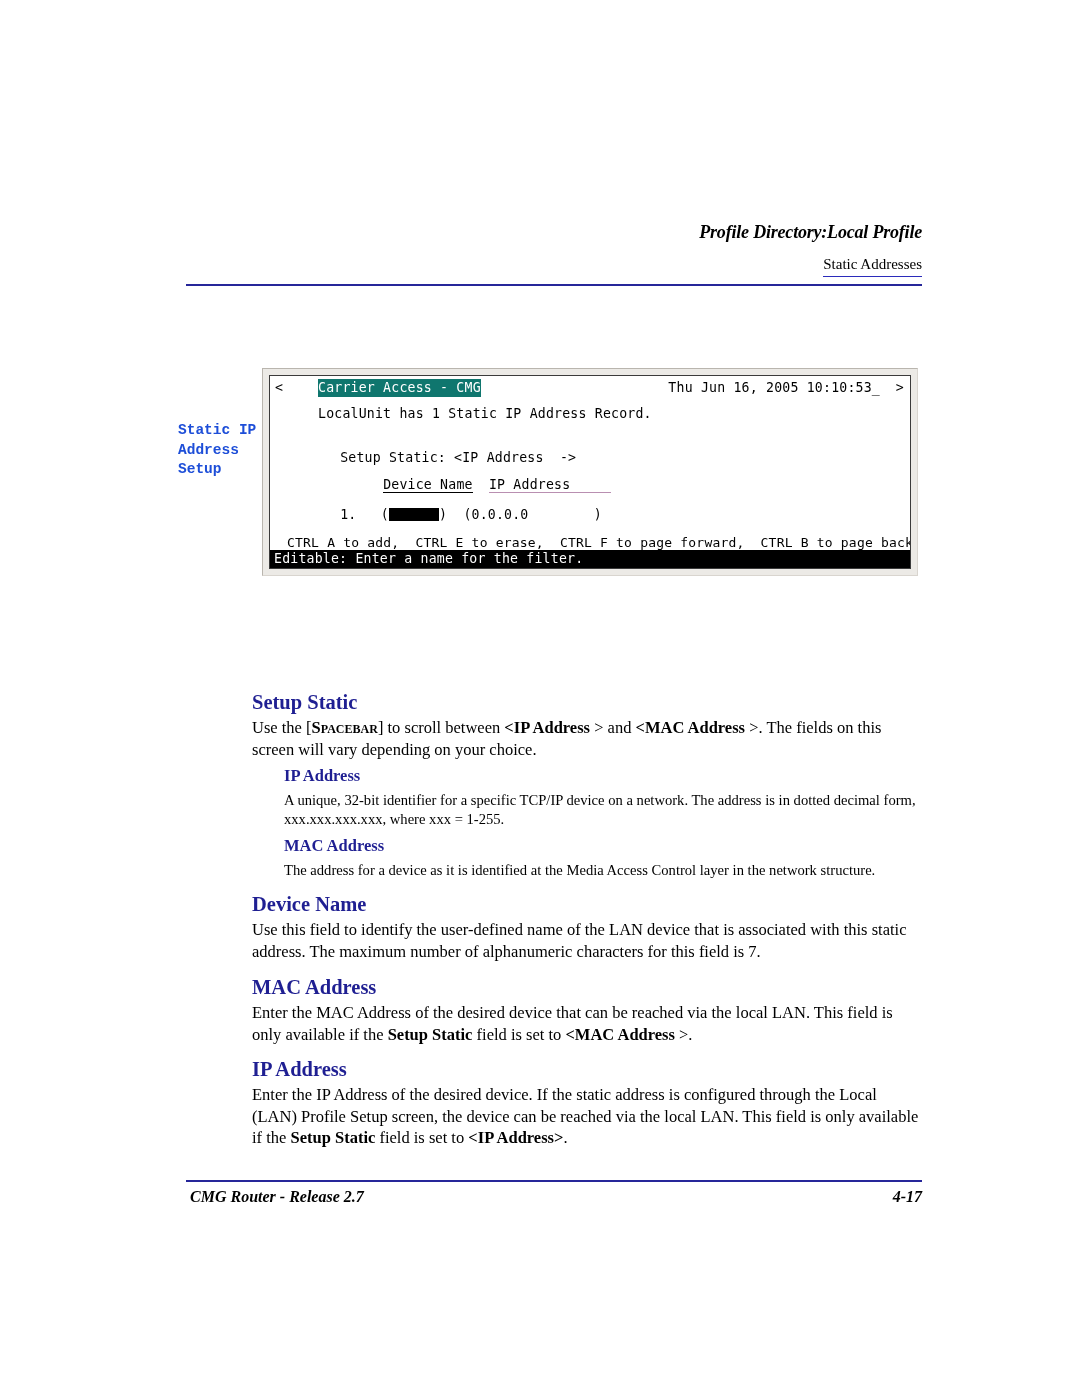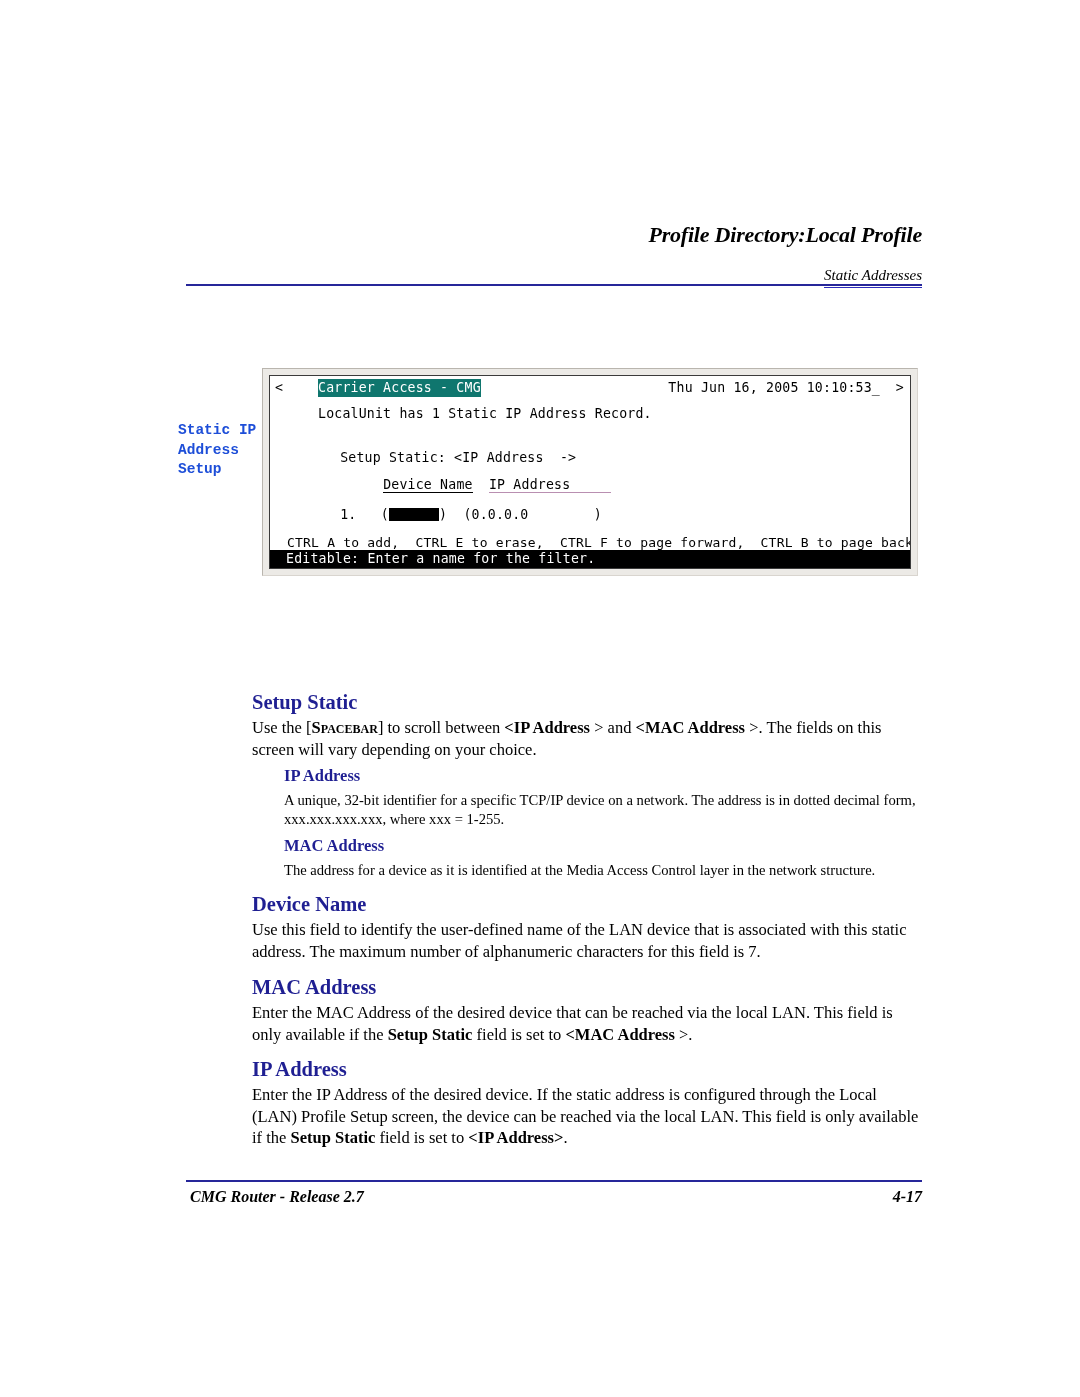--- a/index.html
+++ b/index.html
@@ -28,33 +28,32 @@
     position: absolute;
     left: 186px;
     top: 222px;
     width: 736px;
     text-align: right;
   }
   .rh-title {
     font-family: "Liberation Serif", serif;
     font-style: italic;
     font-weight: bold;
-    font-size: 22px;
+    font-size: 18px;
     letter-spacing: -0.2px;
     color: #000;
     line-height: 1.18;
     white-space: nowrap;
   }
   .rh-sub {
     font-family: "Liberation Serif", serif;
-    font-style: italic;
     font-weight: normal;
     font-size: 15px;
     color: #000;
-    margin-top: 19px;
+    margin-top: 13px;
     display: inline-block;
     padding-bottom: 3px;
     border-bottom: 1.3px solid #2b2bbb;
     white-space: nowrap;
   }
   .rh-rule {
     position: absolute;
     left: 186px;
     top: 284px;
     width: 736px;
@@ -135,21 +134,21 @@
     vertical-align: -2px;
   }
   .status-bar {
     position: absolute;
     left: 0;
     bottom: 0;
     width: 100%;
     background: #000;
     color: #fff;
     white-space: pre;
-    padding-left: 16px;
+    padding-left: 4px;
     box-sizing: border-box;
     height: 18px;
     line-height: 18px;
   }
 
   
   .h1 {
     position: absolute;
     left: 252px;
     font-family: "Liberation Sans", sans-serif;

